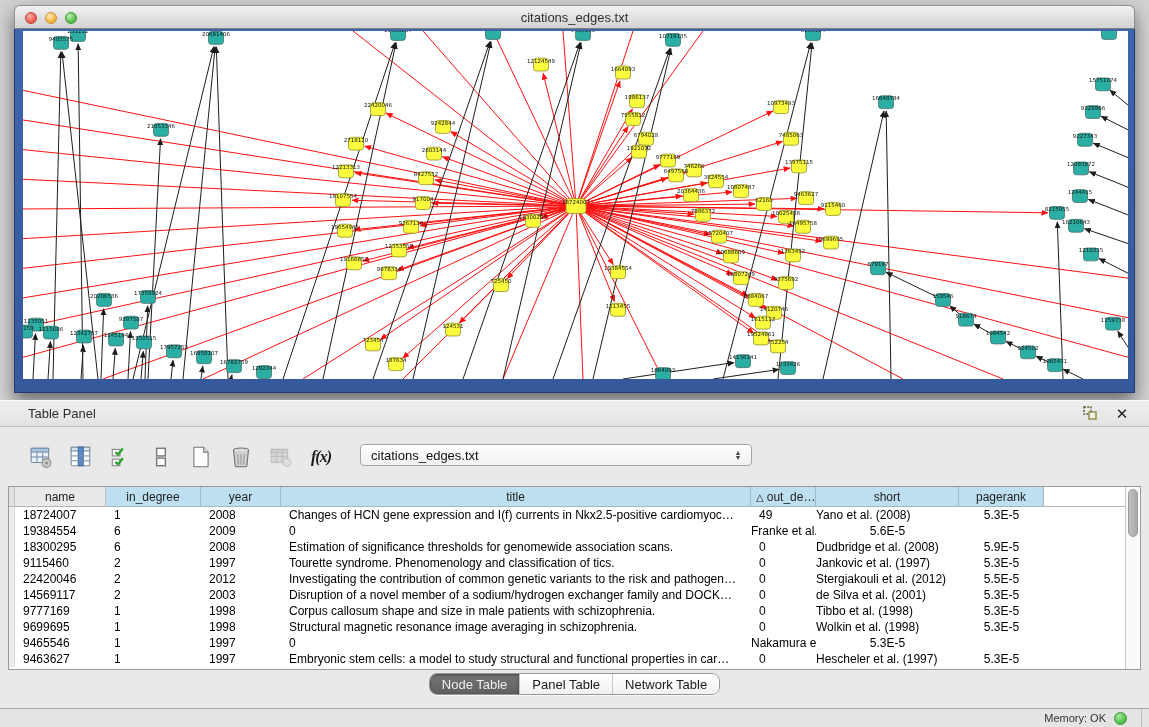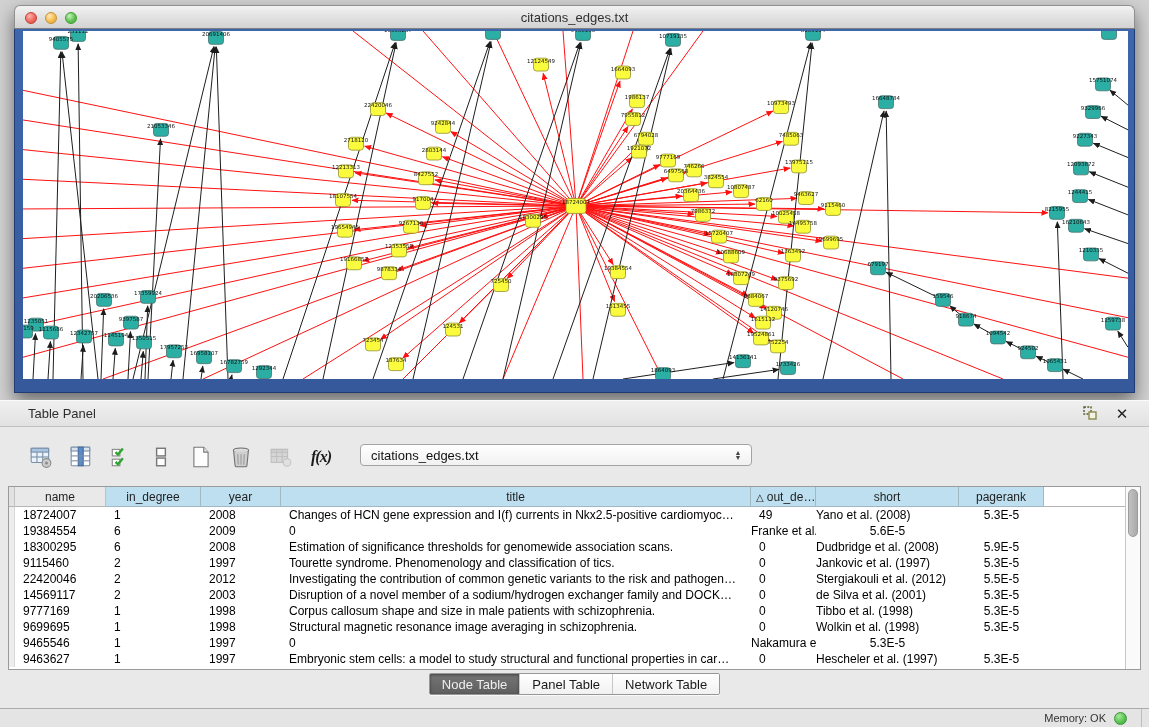--- a/index.html
+++ b/index.html
@@ -69,21 +69,21 @@
   .tri{font-size:10px;color:#222;margin-right:3px;}
   .tbody{margin-right:15px;}
   .trow{display:grid;grid-template-columns:6px 91px 95px 80px 470px 65px 143px 85px 1fr;height:16px;}
   .tcell{font-size:12px;line-height:16px;color:#000;white-space:nowrap;overflow:hidden;padding-left:8px;box-sizing:border-box;}
   .tcell.g{background:#EDEDED;border-right:1px solid #D8D8D8;padding:0;}
   .tcell.c5{text-align:left;padding-left:0;}
   .tcell.c6{text-align:center;padding-left:0;}
   .theadwrap{margin-right:15px;}
 
   .tabbar{position:absolute;left:0;top:273px;width:1149px;display:flex;justify-content:center;}
-  .tabs{display:flex;height:20px;border:1px solid #979797;border-radius:2px;overflow:hidden;
+  .tabs{display:flex;height:20px;border:1px solid #979797;border-radius:8px;overflow:hidden;
     background:#FCFCFC;box-shadow:0 1px 0 rgba(255,255,255,.7);}
   .tab{min-width:88px;padding:0 12px;display:flex;align-items:center;justify-content:center;
     font-size:13px;color:#1A1A1A;background:linear-gradient(#FFFFFF,#F1F1F1);border-left:1px solid #C6C6C6;box-sizing:border-box;}
   .tab:first-child{border-left:none;}
   .tab.active{background:linear-gradient(#757575,#5F5F5F);color:#EFEFEF;box-shadow:inset 0 1px 3px rgba(0,0,0,.45);}
 
   .statusbar{position:absolute;left:0;bottom:0;width:1149px;height:19px;background:#E4E4E4;
     border-top:1px solid #ABABAB;display:flex;align-items:center;justify-content:flex-end;box-sizing:border-box;}
   .mem-label{font-size:11px;color:#333;margin-right:8px;}
   .mem-dot{width:13px;height:13px;border-radius:50%;

